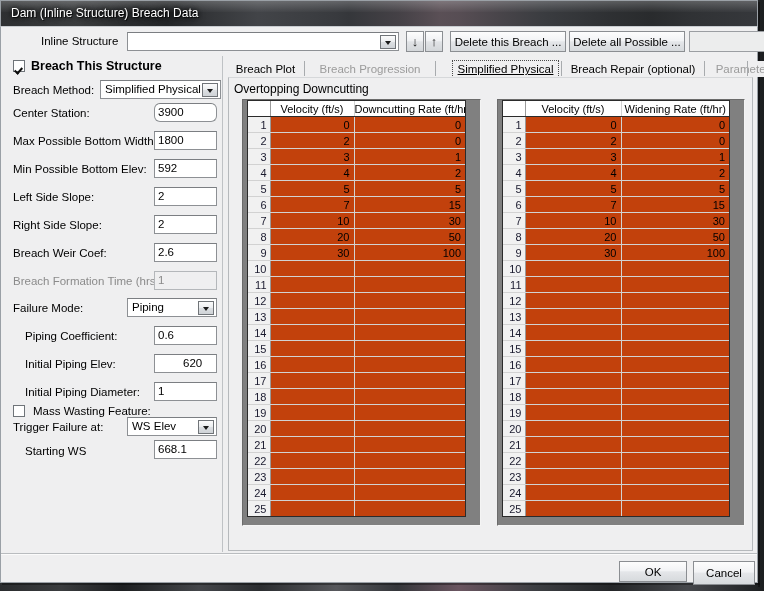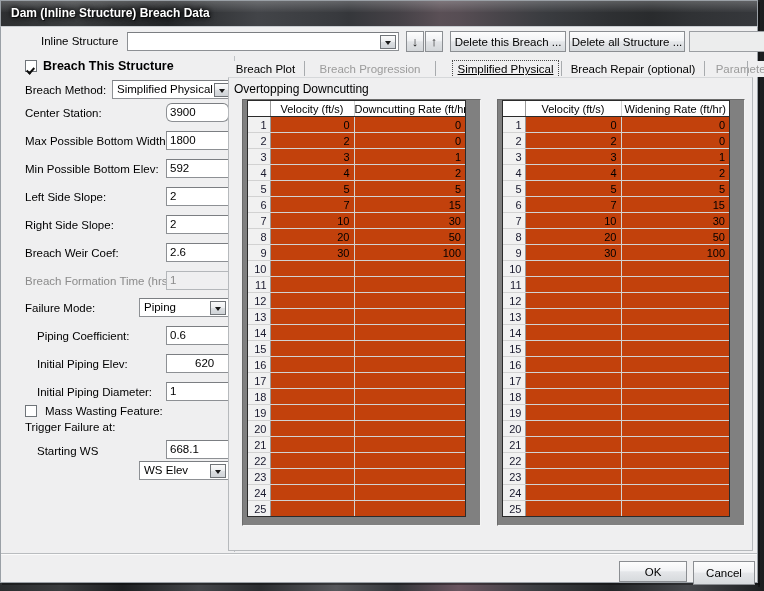--- a/index.html
+++ b/index.html
@@ -48,21 +48,20 @@
     border: 1px solid #9aa0a6;
     border-bottom: none;
     background:
       linear-gradient(90deg,
         rgba(46,48,50,0.94) 0%, rgba(60,62,64,0.88) 10%,
         rgba(34,36,38,0.9) 22%, rgba(70,72,76,0.86) 34%,
         rgba(50,52,56,0.9) 46%, rgba(90,80,86,0.84) 58%,
         rgba(58,60,64,0.9) 72%, rgba(40,42,44,0.92) 86%,
         rgba(56,58,62,0.9) 100%);
     overflow: hidden;
-    font-weight: bold;
   }
   #titlebar::after {
     content: "";
     position: absolute;
     left: 0; right: 0; top: 0;
     height: 11px;
     background: linear-gradient(180deg, rgba(255,255,255,0.22), rgba(255,255,255,0.02));
     pointer-events: none;
   }
   #title-text {
@@ -167,21 +166,21 @@
     left: 660px; top: 4px;
     width: 92px; height: 21px;
     box-sizing: border-box;
     background: #eceded;
     border: 1px solid #9b9ea2;
   }
 
   
   #left-panel {
     position: absolute;
-    left: 12px; top: 29px;
+    left: 0; top: 29px;
     width: 222px;
     height: 496px;
     box-sizing: border-box;
     border-right: 1px solid #bfc2c5;
   }
   #chk-breach-row {
     position: absolute;
     left: 12px; top: 3px;
     display: flex; align-items: center;
   }
@@ -420,21 +419,21 @@
       </div>
 
       <div class="sq-btn" id="btn-down">
         <span class="arrow-glyph">↓</span>
       </div>
       <div class="sq-btn" id="btn-up">
         <span class="arrow-glyph">↑</span>
       </div>
 
       <div class="push-btn" id="btn-del-this">Delete this Breach ...</div>
-      <div class="push-btn" id="btn-del-all">Delete all Structure ...</div>
+      <div class="push-btn" id="btn-del-all">Delete all Possible ...</div>
       <div id="field-blank"></div>
     </div>
 
     <div id="left-panel">
 
       <div id="chk-breach-row">
         <span class="winchk checked"></span>
         <span id="chk-breach-label">Breach This Structure</span>
       </div>
 
@@ -479,21 +478,21 @@
 
       <div class="fld-label" style="left:24px; top:330px;">Initial Piping Diameter:</div>
       <div class="text-input" style="left:153px; top:326px; width:63px;">1</div>
 
       <div style="position:absolute; left:12px; top:349px; display:flex; align-items:center;">
         <span class="winchk"></span>
         <span style="margin-left:8px; font-size:11.5px; white-space:nowrap;">Mass Wasting Feature:</span>
       </div>
 
       <div class="fld-label" style="left:12px; top:365px;">Trigger Failure at:</div>
-      <div class="combo-box" style="left:126px; top:361px; width:90px;margin-top:44px;">
+      <div class="combo-box" style="left:126px; top:361px; width:90px;">
         <span class="cb-text">WS Elev</span>
         <span class="combo-arrow"></span>
       </div>
 
       <div class="fld-label" style="left:24px; top:389px;">Starting WS</div>
       <div class="text-input" style="left:153px; top:384px; width:63px;">668.1</div>
     </div>
 
     <div id="right-panel">
 

